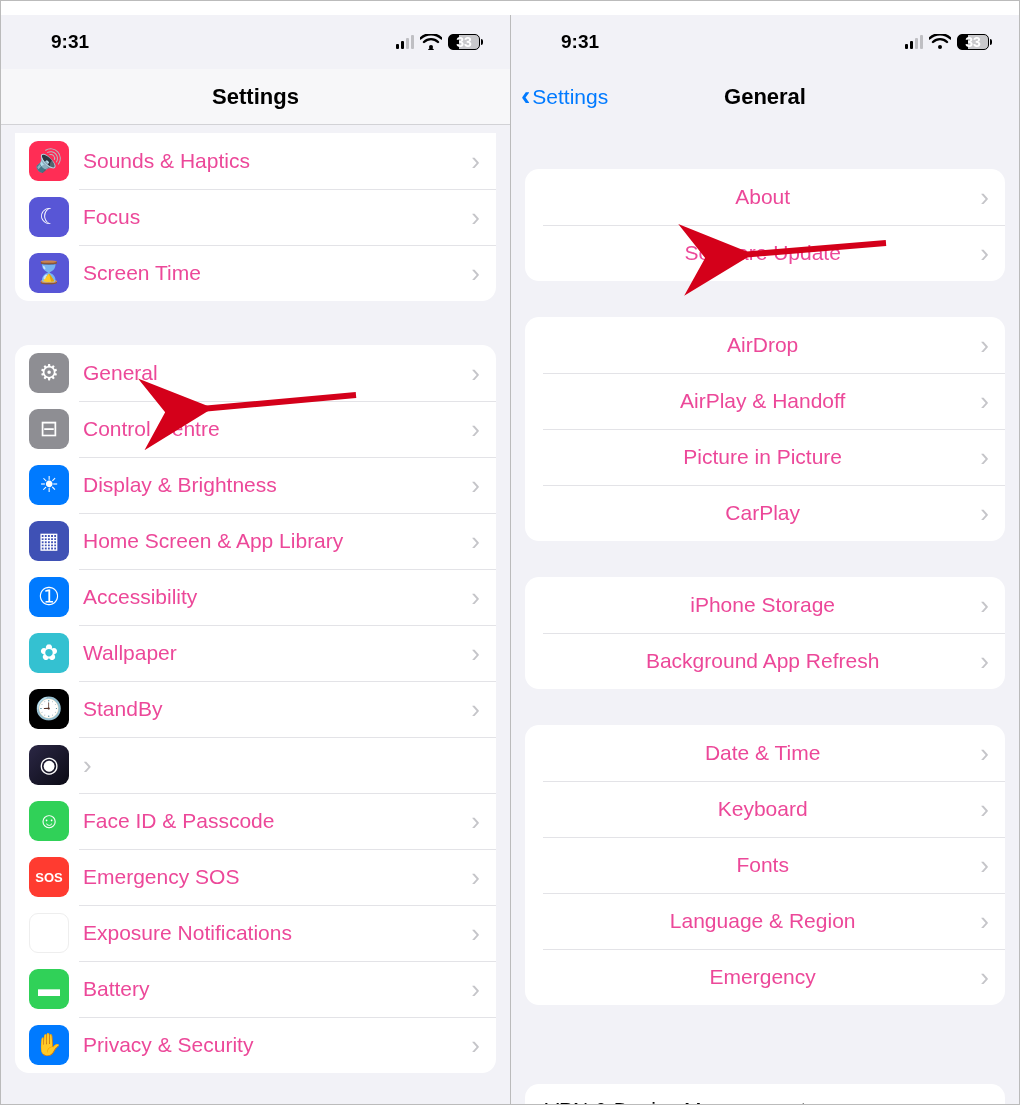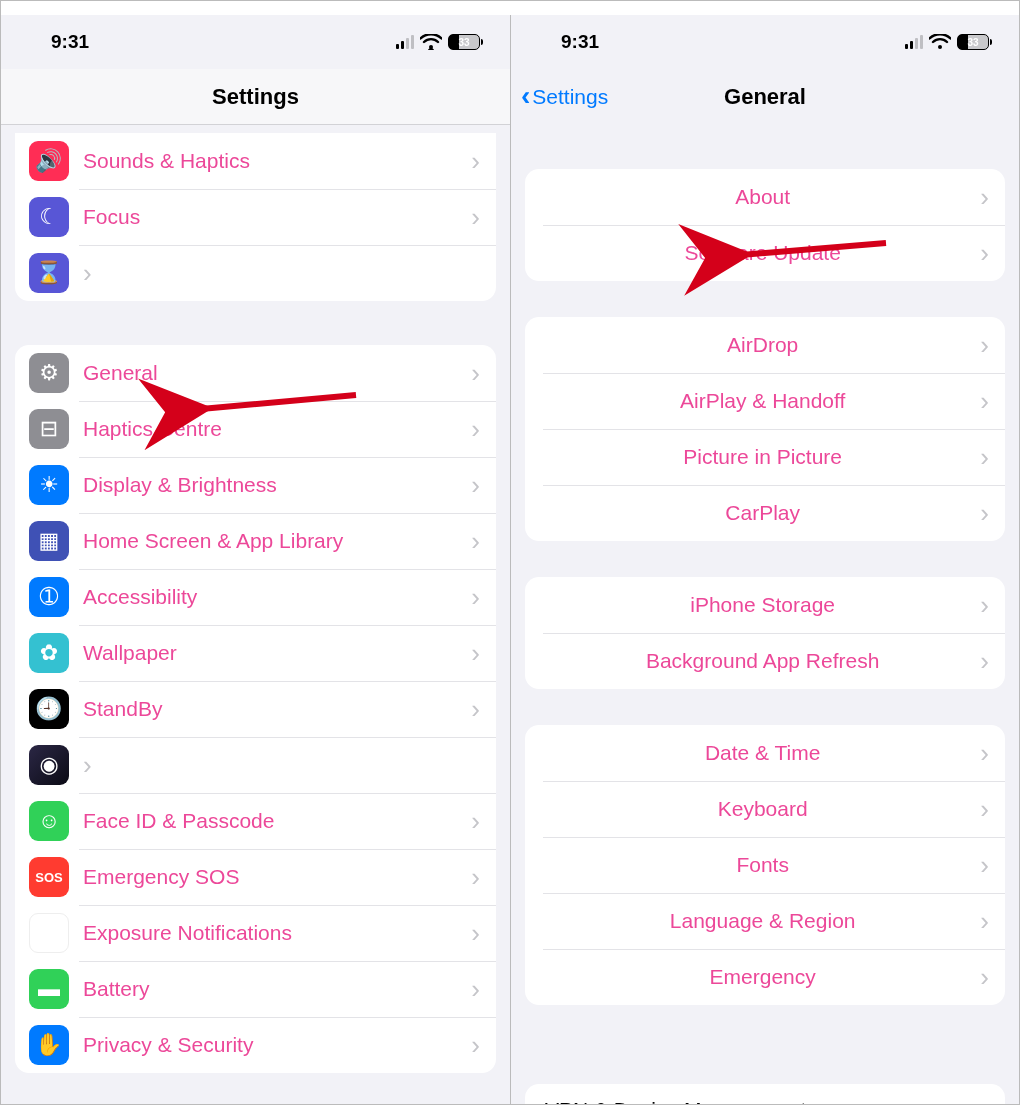--- a/index.html
+++ b/index.html
@@ -37,21 +37,21 @@
   .cell-bars span { width:3px; background:#000; border-radius:1px;}
   .cell-bars span.dim { background:#bfbfc3;}
   .b1{height:5px}.b2{height:8px}.b3{height:11px}.b4{height:14px}
   .battery {
     width:32px;height:16px;border:1.5px solid #000;border-radius:5px;
     position:relative; display:flex; align-items:center; justify-content:center;
     font-size:10px; font-weight:700; color:#fff; background:#000;
     background: linear-gradient(to right,#000 33%, #c9c9cc 33%);
   }
   .battery::after{content:"";position:absolute;right:-4px;top:4px;width:2.5px;height:6px;background:#000;border-radius:0 2px 2px 0;}
-  .battery span{position:relative;z-index:1;font-size:10px;font-weight:700;color:#fff;}
+  .battery span{position:relative;z-index:1;font-size:14px;font-weight:700;color:#fff;}
 
   
   .nav-header {
     height: 56px;
     display:flex; align-items:center; justify-content:center;
     position:relative;
     font-size:22px; font-weight:700;
     border-bottom:0.5px solid transparent;
   }
   .phone.left .nav-header { background:#f7f7f9; border-bottom-color:#d2d2d6;}
@@ -169,32 +169,33 @@
           <div class="label">Sounds &amp; Haptics</div>
           <div class="chevron">›</div>
         </div>
         <div class="row">
           <div class="icon ic-focus">☾</div>
           <div class="label">Focus</div>
           <div class="chevron">›</div>
         </div>
         <div class="row">
           <div class="icon ic-screentime">⌛</div>
+          <div class="label">Screen Time</div>
           <div class="chevron">›</div>
         </div>
       </div>
     <div class="group" id="lg2">
         <div class="row">
           <div class="icon ic-general">⚙</div>
           <div class="label">General</div>
           <div class="chevron">›</div>
         </div>
         <div class="row">
           <div class="icon ic-control">⊟</div>
-          <div class="label">Haptics Centre</div>
+          <div class="label">Control Centre</div>
           <div class="chevron">›</div>
         </div>
         <div class="row">
           <div class="icon ic-display">☀</div>
           <div class="label">Display &amp; Brightness</div>
           <div class="chevron">›</div>
         </div>
         <div class="row">
           <div class="icon ic-home">▦</div>
           <div class="label">Home Screen &amp; App Library</div>

